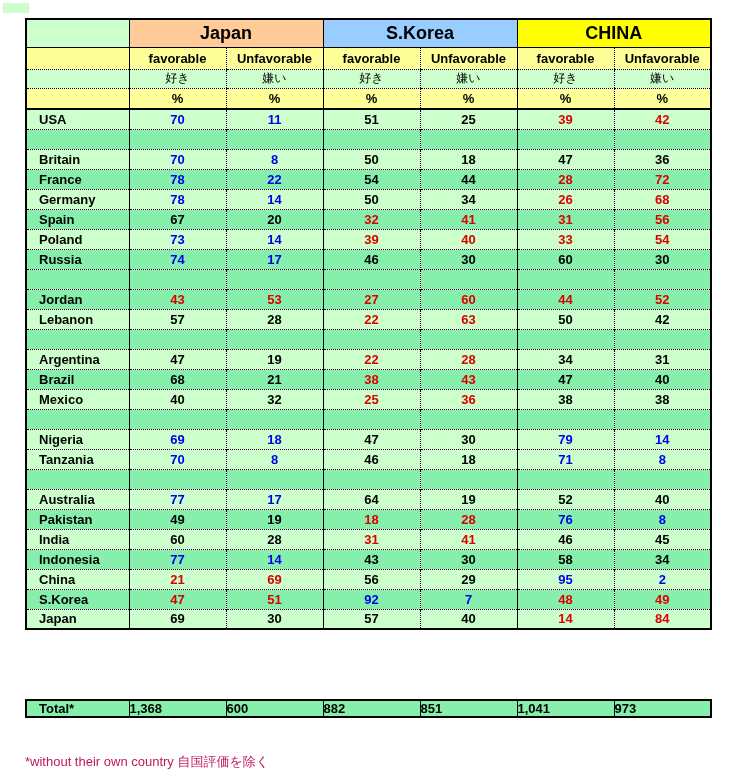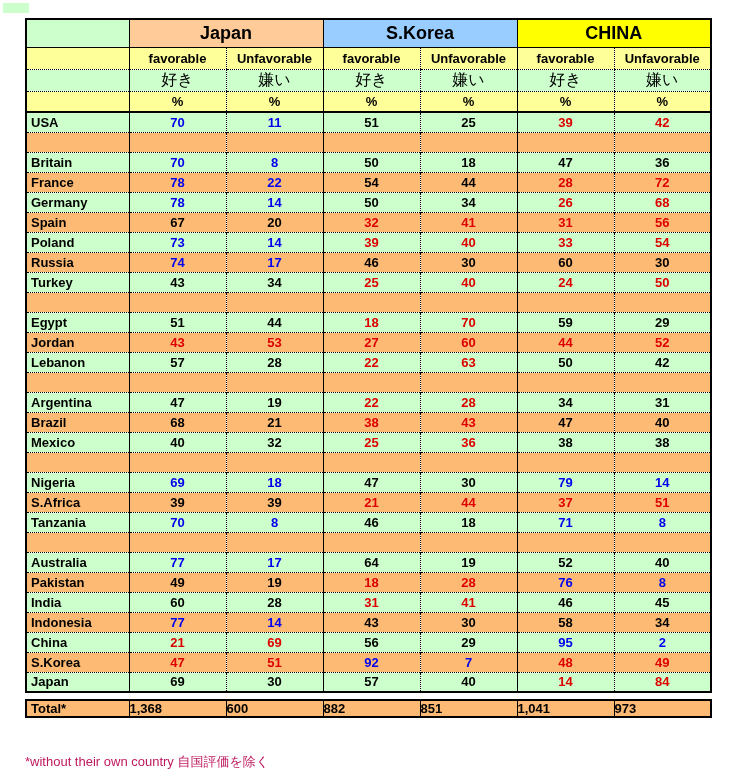--- a/index.html
+++ b/index.html
@@ -22,37 +22,37 @@
   }
   .main-table col.c-label { width: 103px; }
   .main-table col.c-val { width: 97px; }
 
   
   tr.h1 { height: 28px; }
   tr.h1 th { font-size: 18px; font-weight: bold; border-bottom: 1px solid #000; }
   tr.h2 { height: 22px; background: #FFFF99; }
   tr.h2 th { font-size: 13px; font-weight: bold; border-bottom: 1px dotted #000; }
   tr.h3 { height: 19px; background: #CCFFCC; }
-  tr.h3 th { font-size: 16px; font-weight: normal; border-bottom: 1px dotted #000; }
+  tr.h3 th { font-size: 12px; font-weight: normal; border-bottom: 1px dotted #000; }
   tr.h4 { height: 21px; background: #FFFF99; }
   tr.h4 th { font-size: 13px; font-weight: bold; border-bottom: 2px solid #000; }
 
   
   .main-table tbody tr { height: 20px; }
   .main-table tbody td { border-top: 1px dotted #000; font-size: 13px; }
-  .label-cell { text-align: left; padding-left: 4px; font-weight: bold; }
+  .label-cell { text-align: left; padding-left: 12px; font-weight: bold; }
   .value-cell { text-align: center; font-weight: bold; }
 
   
   .sol-l { border-left: 1px solid #000 !important; }
   .dot-l { border-left: 1px dotted #000; }
 
   
   .bg-green  { background: #CCFFCC; }
-  .bg-yellow { background: #fdba74; }
+  .bg-yellow { background: #86efac; }
   .bg-orange { background: #FFCC99; }
   .bg-blue   { background: #99CCFF; }
   .bg-bright { background: #FFFF00; }
 
   
   .c-blue  { color: #0000EE; }
   .c-red   { color: #DE0000; }
   .c-black { color: #000000; }
 
   
@@ -188,46 +188,28 @@
       </tr>
       <tr class="bg-yellow">
         <td class="label-cell">Russia</td>
         <td class="value-cell sol-l c-blue">74</td>
         <td class="value-cell dot-l c-blue">17</td>
         <td class="value-cell sol-l c-black">46</td>
         <td class="value-cell dot-l c-black">30</td>
         <td class="value-cell sol-l c-black">60</td>
         <td class="value-cell dot-l c-black">30</td>
       </tr>
-      <tr class="bg-green">
-        <td class="label-cell">Turkey</td>
-        <td class="value-cell sol-l c-black">43</td>
-        <td class="value-cell dot-l c-black">34</td>
-        <td class="value-cell sol-l c-red">25</td>
-        <td class="value-cell dot-l c-red">40</td>
-        <td class="value-cell sol-l c-red">24</td>
-        <td class="value-cell dot-l c-red">50</td>
-      </tr>
-      <tr class="bg-yellow">
-        <td class="label-cell"></td>
-        <td class="value-cell sol-l"></td>
-        <td class="value-cell dot-l"></td>
-        <td class="value-cell sol-l"></td>
-        <td class="value-cell dot-l"></td>
-        <td class="value-cell sol-l"></td>
-        <td class="value-cell dot-l"></td>
-      </tr>
-      <tr class="bg-green">
-        <td class="label-cell">Egypt</td>
-        <td class="value-cell sol-l c-black">51</td>
-        <td class="value-cell dot-l c-black">44</td>
-        <td class="value-cell sol-l c-red">18</td>
-        <td class="value-cell dot-l c-red">70</td>
-        <td class="value-cell sol-l c-black">59</td>
-        <td class="value-cell dot-l c-black">29</td>
+      <tr class="bg-yellow">
+        <td class="label-cell"></td>
+        <td class="value-cell sol-l"></td>
+        <td class="value-cell dot-l"></td>
+        <td class="value-cell sol-l"></td>
+        <td class="value-cell dot-l"></td>
+        <td class="value-cell sol-l"></td>
+        <td class="value-cell dot-l"></td>
       </tr>
       <tr class="bg-yellow">
         <td class="label-cell">Jordan</td>
         <td class="value-cell sol-l c-red">43</td>
         <td class="value-cell dot-l c-red">53</td>
         <td class="value-cell sol-l c-red">27</td>
         <td class="value-cell dot-l c-red">60</td>
         <td class="value-cell sol-l c-red">44</td>
         <td class="value-cell dot-l c-red">52</td>
       </tr>
@@ -286,29 +268,20 @@
         <td class="value-cell dot-l"></td>
       </tr>
       <tr class="bg-green">
         <td class="label-cell">Nigeria</td>
         <td class="value-cell sol-l c-blue">69</td>
         <td class="value-cell dot-l c-blue">18</td>
         <td class="value-cell sol-l c-black">47</td>
         <td class="value-cell dot-l c-black">30</td>
         <td class="value-cell sol-l c-blue">79</td>
         <td class="value-cell dot-l c-blue">14</td>
-      </tr>
-      <tr class="bg-yellow">
-        <td class="label-cell">S.Africa</td>
-        <td class="value-cell sol-l c-black">39</td>
-        <td class="value-cell dot-l c-black">39</td>
-        <td class="value-cell sol-l c-red">21</td>
-        <td class="value-cell dot-l c-red">44</td>
-        <td class="value-cell sol-l c-red">37</td>
-        <td class="value-cell dot-l c-red">51</td>
       </tr>
       <tr class="bg-green">
         <td class="label-cell">Tanzania</td>
         <td class="value-cell sol-l c-blue">70</td>
         <td class="value-cell dot-l c-blue">8</td>
         <td class="value-cell sol-l c-black">46</td>
         <td class="value-cell dot-l c-black">18</td>
         <td class="value-cell sol-l c-blue">71</td>
         <td class="value-cell dot-l c-blue">8</td>
       </tr>

